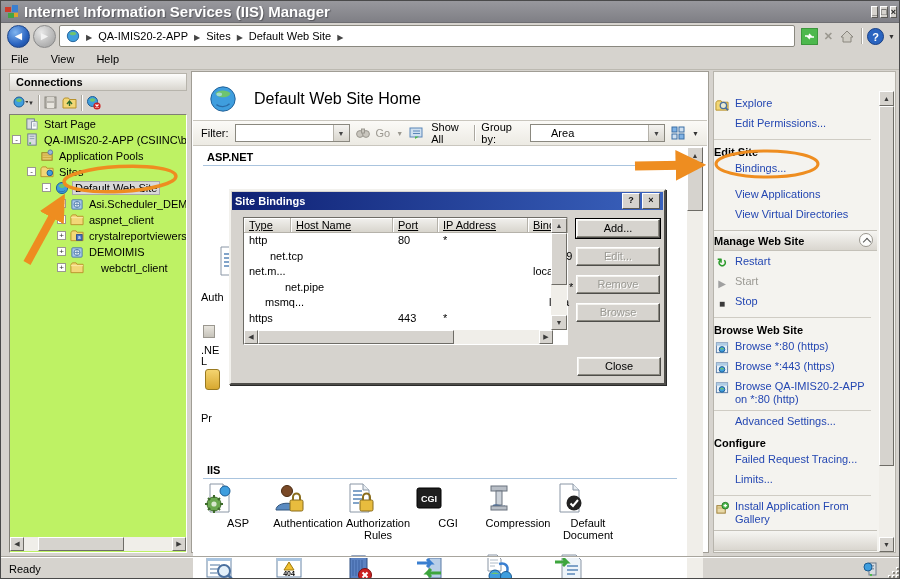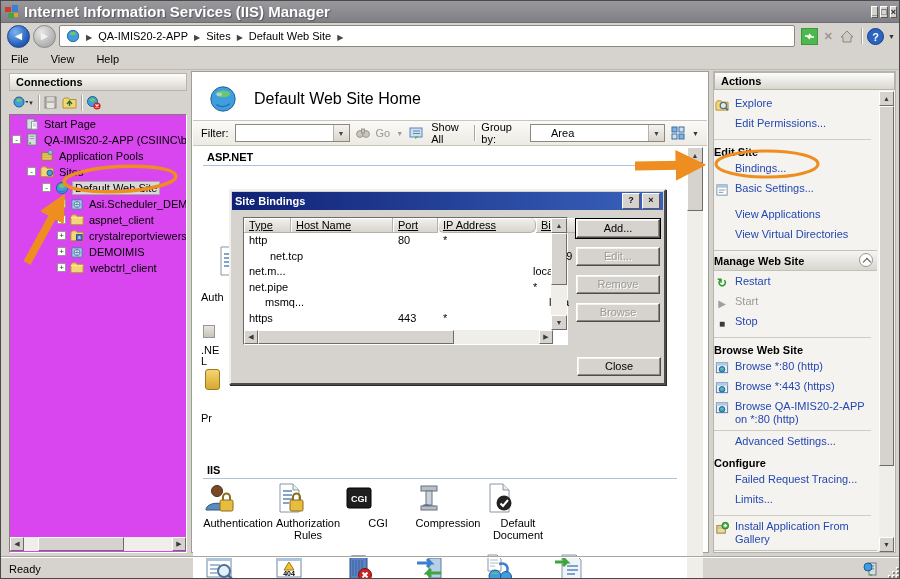--- a/index.html
+++ b/index.html
@@ -31,21 +31,21 @@
   .statusbar{left:0;top:556px;width:900px;height:23px;border-top:1px solid #fff;
              box-shadow:0 -1px 0 #a8a59d;display:flex;align-items:center;padding:0 8px;box-sizing:border-box;}
   .grip{position:absolute;right:2px;bottom:2px;width:12px;height:12px;}
   .grip i{position:absolute;width:2px;height:2px;background:#8a877f;box-shadow:-1px -1px 0 #fff;}
   
   .panel-hdr{height:18px;background:linear-gradient(#fdfdfc,#d9d6cf);border:1px solid #b7b4ac;
              font-weight:bold;display:flex;align-items:center;padding:0 6px;box-sizing:border-box;}
   #connections{left:8px;top:72px;width:178px;height:480px;}
   .conn-toolbar{position:absolute;left:0;top:18px;width:178px;height:23px;display:flex;align-items:center;gap:4px;padding:0 4px;box-sizing:border-box;}
   .tb-sep{width:1px;height:16px;background:#aaa79f;box-shadow:1px 0 0 #fff;}
-  .treebox{position:absolute;left:0;top:41px;width:178px;height:439px;background:#d946ef;
+  .treebox{position:absolute;left:0;top:41px;width:178px;height:439px;background:#bef264;
            border:1px solid;border-color:#807e76 #fff #fff #807e76;box-sizing:border-box;overflow:hidden;}
   .treerow{position:relative;height:15px;display:flex;align-items:center;white-space:nowrap;margin-top:1px;}
   .expander{width:9px;height:9px;border:1px solid #9a9890;background:#fff;font-size:8px;line-height:7px;
             text-align:center;color:#333;box-sizing:border-box;flex:none;margin-right:4px;}
   .tlabel{padding:0 2px;}
   .treerow.sel .tlabel{background:#d8d8d8;border:1px solid #a8a8a8;}
   .hscroll{position:absolute;height:14px;display:flex;}
   .vscroll{position:absolute;width:15px;}
   .sbtn{background:#d6d3ce;border:1px solid;border-color:#fff #6e6c66 #6e6c66 #fff;
         box-sizing:border-box;font-size:7px;color:#3a3a3a;display:flex;align-items:center;justify-content:center;flex:none;}
@@ -305,21 +305,21 @@
           <span class="tlabel" style="margin-left: 3px;">DEMOIMIS</span>
         </div>
         <div class="treerow" style="padding-left: 47px;">
           <span class="expander">+</span>
           <span class="ic">
             <svg width="14" height="14" viewBox="0 0 15 15">
               <path d="M1 4l1.5-2h4l1 1.5H14v9H1z" fill="#f2d777" stroke="#b8912a"></path>
               <path d="M1 5h13" stroke="#fbe9a8"></path>
             </svg>
           </span>
-          <span class="tlabel" style="margin-left: 4px;">webctrl_client</span>
+          <span class="tlabel" style="margin-left: 15px;">webctrl_client</span>
         </div>
       </div>
     <div class="hscroll" style="left:1px;top:464px;width:176px;">
         <div class="sbtn" style="width: 14px; height: 14px;">◀</div>
         <div class="strack" style="position: relative;">
           <div class="sthumb" style="left: 14px; top: 0px; width: 58%; height: 14px; position: absolute;"></div>
         </div>
         <div class="sbtn" style="width: 14px; height: 14px;">▶</div>
       </div>
   </div>
@@ -419,20 +419,28 @@
           <span class="fragment" style="left: 8px; top: 265px; width: 30px;">Pr</span>
           <span class="fragment" style="left: 10px; top: 178px; width: 10px; height: 11px; background: linear-gradient(rgb(232, 229, 222), rgb(198, 195, 186)); border: 1px solid rgb(154, 151, 143);"></span>
           <span class="fragment" style="left: 12px; top: 222px; width: 13px; height: 19px; background: linear-gradient(rgb(244, 212, 112), rgb(216, 168, 48)); border: 1px solid rgb(154, 122, 32); border-radius: 3px;"></span>
         </div>
       <div style="position:absolute;left:0px;top:313px;width:494px;">
         <div class="sec-hdr">IIS</div>
         <div class="sec-line"></div>
       </div>
       <div class="figrid-row" style="left:10px;top:335px;" id="iis-row1">
           <div class="fitem"><span class="ic"><svg width="32" height="32" viewBox="0 0 32 32">
+                <path d="M7 2h13l6 6v22H7z" fill="#fff" stroke="#8a96a5"></path>
+                <path d="M20 2v6h6" fill="#e8edf2" stroke="#8a96a5"></path>
+                <circle cx="11" cy="22" r="7" fill="#6aa84f" stroke="#3d6b2a"></circle>
+                <circle cx="11" cy="22" r="2.6" fill="#d8e8cf"></circle>
+                <path d="M11 13v3M11 28v3M2 22h3M17 22h3M5 16l2 2M15 26l2 2M17 16l-2 2M7 26l-2 2" stroke="#3d6b2a" stroke-width="2"></path>
+                <circle cx="22" cy="9" r="5" fill="#3f9ede" stroke="#1b5c94"></circle>
+              </svg></span><div class="lbl">ASP</div></div>
+          <div class="fitem"><span class="ic"><svg width="32" height="32" viewBox="0 0 32 32">
                 <circle cx="14" cy="9" r="5.5" fill="#7a4a28" stroke="#4a2a10"></circle>
                 <path d="M3 28c0-9 22-9 22 0z" fill="#5a8ac0" stroke="#33567e"></path>
                 <rect x="17" y="18" width="13" height="11" rx="1.5" fill="#e8bc3e" stroke="#8a6d1c"></rect>
                 <path d="M20 18v-3a3.5 3.5 0 017 0v3" fill="none" stroke="#8a6d1c" stroke-width="2"></path>
               </svg></span><div class="lbl">Authentication</div></div>
           <div class="fitem"><span class="ic"><svg width="32" height="32" viewBox="0 0 32 32">
                 <path d="M7 2h13l6 6v22H7z" fill="#fff" stroke="#8a96a5"></path>
                 <path d="M20 2v6h6" fill="#e8edf2" stroke="#8a96a5"></path>
                 <path d="M10 9h9M10 13h9M10 17h9M10 21h6" stroke="#5a86b8" stroke-width="1.6"></path>
                 <rect x="17" y="18" width="13" height="11" rx="1.5" fill="#e8bc3e" stroke="#8a6d1c"></rect>
@@ -497,23 +505,20 @@
     </div>
     <div class="cscroll">
       <div class="sbtn" style="width:16px;height:16px;">▲</div>
       <div class="sthumb" style="left:0;top:16px;width:16px;height:48px;"></div>
 
     </div>
 
   </div>
 
   <div class="abs" id="actions">
-    <div class="panel-hdr">
-      <span>Actions</span>
-    </div>
     <div class="act-body" id="act-body">
         <div class="act-link">
           <span class="ico18">
             <span class="ic">
               <svg width="14" height="14" viewBox="0 0 15 15">
                 <path d="M1 5l1.5-2h4l1 1.5H14v8.5H1z" fill="#f2d777" stroke="#b8912a"></path>
                 <circle cx="9" cy="8" r="3.4" fill="rgba(230,242,250,0.7)" stroke="#4a6f9e" stroke-width="1.4"></circle>
                 <path d="M11.3 10.5 14 13" stroke="#4a6f9e" stroke-width="1.8"></path>
               </svg>
             </span>
@@ -522,32 +527,20 @@
         </div>
         <div class="act-link">
           <span class="ico18"></span>
           <span class="ltxt">Edit Permissions...</span>
         </div>
         <div class="act-divider"></div>
         <div class="act-bold">Edit Site</div>
         <div class="act-link">
           <span class="ico18"></span>
           <span class="ltxt">Bindings...</span>
-        </div>
-        <div class="act-link">
-          <span class="ico18">
-            <span class="ic">
-              <svg width="14" height="14" viewBox="0 0 15 15">
-                <rect x="2" y="2" width="11" height="11" fill="#fff" stroke="#7a92aa"></rect>
-                <rect x="2" y="2" width="11" height="3" fill="#a8c4e0"></rect>
-                <path d="M4 7.5h7M4 10h5" stroke="#7a92aa"></path>
-              </svg>
-            </span>
-          </span>
-          <span class="ltxt">Basic Settings...</span>
         </div>
         <div style="height: 6px;"></div>
         <div class="act-link">
           <span class="ico18"></span>
           <span class="ltxt">View Applications</span>
         </div>
         <div class="act-link">
           <span class="ico18"></span>
           <span class="ltxt">View Virtual Directories</span>
         </div>
@@ -581,21 +574,21 @@
           <span class="ico18">
             <span class="ic">
               <svg width="14" height="14" viewBox="0 0 15 15">
                 <rect x="1.5" y="2" width="12" height="10.5" fill="#e8f0f8" stroke="#5a7ba5"></rect>
                 <rect x="1.5" y="2" width="12" height="3" fill="#b0ccE4"></rect>
                 <circle cx="7.5" cy="9" r="3" fill="#3f9ede" stroke="#1b5c94"></circle>
                 <path d="M5.5 8c1-1.2 3-1.2 4 0-.8 1.2-1.6 1.2-2 1.2s-1.2 0-2-1.2z" fill="#6fc46f"></path>
               </svg>
             </span>
           </span>
-          <span class="ltxt">Browse *:80 (http)</span>
+          <span class="ltxt">Browse *:80 (https)</span>
         </div>
         <div class="act-link">
           <span class="ico18">
             <span class="ic">
               <svg width="14" height="14" viewBox="0 0 15 15">
                 <rect x="1.5" y="2" width="12" height="10.5" fill="#e8f0f8" stroke="#5a7ba5"></rect>
                 <rect x="1.5" y="2" width="12" height="3" fill="#b0ccE4"></rect>
                 <circle cx="7.5" cy="9" r="3" fill="#3f9ede" stroke="#1b5c94"></circle>
                 <path d="M5.5 8c1-1.2 3-1.2 4 0-.8 1.2-1.6 1.2-2 1.2s-1.2 0-2-1.2z" fill="#6fc46f"></path>
               </svg>
@@ -682,21 +675,21 @@
       <span style="margin-left:auto;display:flex;" id="dlg-btns">
           <span class="dlg-btn">?</span>
           <span class="dlg-btn">×</span>
         </span>
     </div>
     <div class="listview" id="listview">
         <div class="lv-hdr">
           <div class="lv-hcell" style="width: 47px;">Type</div>
           <div class="lv-hcell" style="width: 102px;">Host Name</div>
           <div class="lv-hcell" style="width: 45px;">Port</div>
-          <div class="lv-hcell" style="width: 98px; border-radius: 6px;">IP Address</div>
+          <div class="lv-hcell" style="width: 90px;">IP Address</div>
           <div class="lv-hcell" style="width: 40px;">Bind</div>
         </div>
         <div class="lv-row" style="top: 15px;">
           <div class="lv-cell" style="width: 47px;">http</div>
           <div class="lv-cell" style="width: 102px;"></div>
           <div class="lv-cell" style="width: 45px;">80</div>
           <div class="lv-cell" style="width: 90px;">*</div>
           <div class="lv-cell" style="width: 40px;"></div>
         </div>
         <div class="lv-row" style="top: 30.5px; padding-left: 21px;">
@@ -706,21 +699,21 @@
           <div class="lv-cell" style="width: 90px;"></div>
           <div class="lv-cell" style="width: 40px;">689</div>
         </div>
         <div class="lv-row" style="top: 46px;">
           <div class="lv-cell" style="width: 47px;">net.m...</div>
           <div class="lv-cell" style="width: 102px;"></div>
           <div class="lv-cell" style="width: 45px;"></div>
           <div class="lv-cell" style="width: 90px;"></div>
           <div class="lv-cell" style="width: 40px;">loca</div>
         </div>
-        <div class="lv-row" style="top: 61.5px;">
+        <div class="lv-row" style="top: 61.5px; padding-left: 36px;">
           <div class="lv-cell" style="width: 47px;">net.pipe</div>
           <div class="lv-cell" style="width: 102px;"></div>
           <div class="lv-cell" style="width: 45px;"></div>
           <div class="lv-cell" style="width: 90px;"></div>
           <div class="lv-cell" style="width: 40px;">*</div>
         </div>
         <div class="lv-row" style="top: 77px; padding-left: 16px;">
           <div class="lv-cell" style="width: 47px;">msmq...</div>
           <div class="lv-cell" style="width: 102px;"></div>
           <div class="lv-cell" style="width: 45px;"></div>

